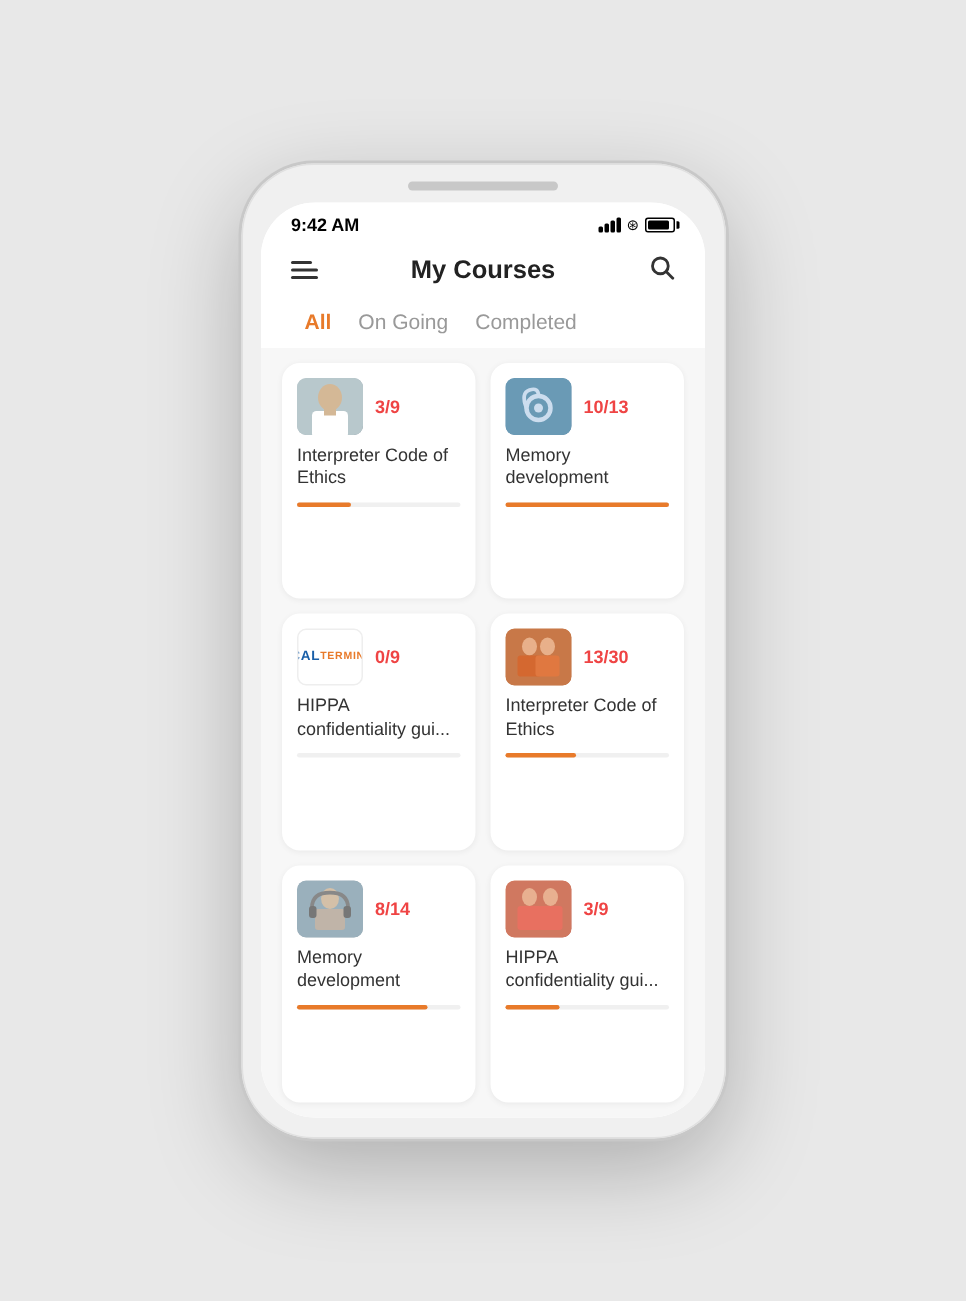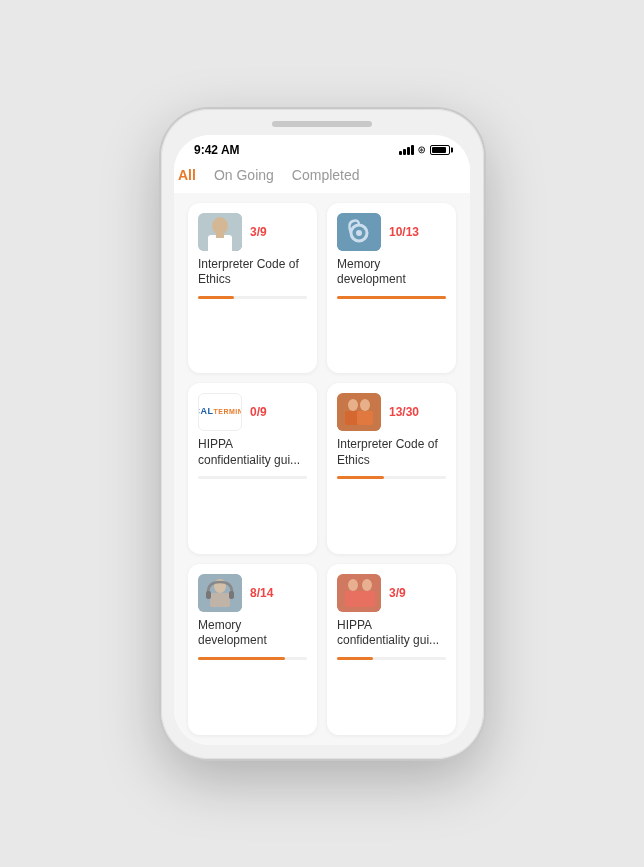--- a/index.html
+++ b/index.html
@@ -124,21 +124,21 @@
       color: #222;
     }
     .search-icon {
       font-size: 18px;
       color: #333;
       cursor: pointer;
     }
     .tabs {
       display: flex;
       align-items: center;
-      padding: 6px 4px 10px;
+      padding: 6px 29px 10px;
       gap: 18px;
       background: #fff;
     }
     .tab {
       font-size: 14px;
       font-weight: 500;
       color: #999;
       cursor: pointer;
     }
     .tab.active {
@@ -257,20 +257,34 @@
           <div class="signal-bar" style="height:8px"></div>
           <div class="signal-bar" style="height:10px"></div>
         </div>
         <span class="wifi-icon">⊛</span>
         <div class="battery-icon">
           <div class="battery-fill"></div>
         </div>
       </div>
     </div>
 
+    <div class="app-header">
+      <div class="hamburger-icon">
+        <div class="hamburger-line"></div>
+        <div class="hamburger-line" style="width:18px"></div>
+        <div class="hamburger-line"></div>
+      </div>
+      <span class="app-title">My Courses</span>
+      <span class="search-icon">
+        <svg width="18" height="18" viewBox="0 0 24 24" fill="none" stroke="#333" stroke-width="2.5" stroke-linecap="round">
+          <circle cx="11" cy="11" r="7"></circle>
+          <line x1="16.5" y1="16.5" x2="22" y2="22"></line>
+        </svg>
+      </span>
+    </div>
 
     <div class="tabs">
       <span class="tab active">All</span>
       <span class="tab">On Going</span>
       <span class="tab">Completed</span>
     </div>
 
     <div class="courses-grid">
 
       <div class="course-card">

